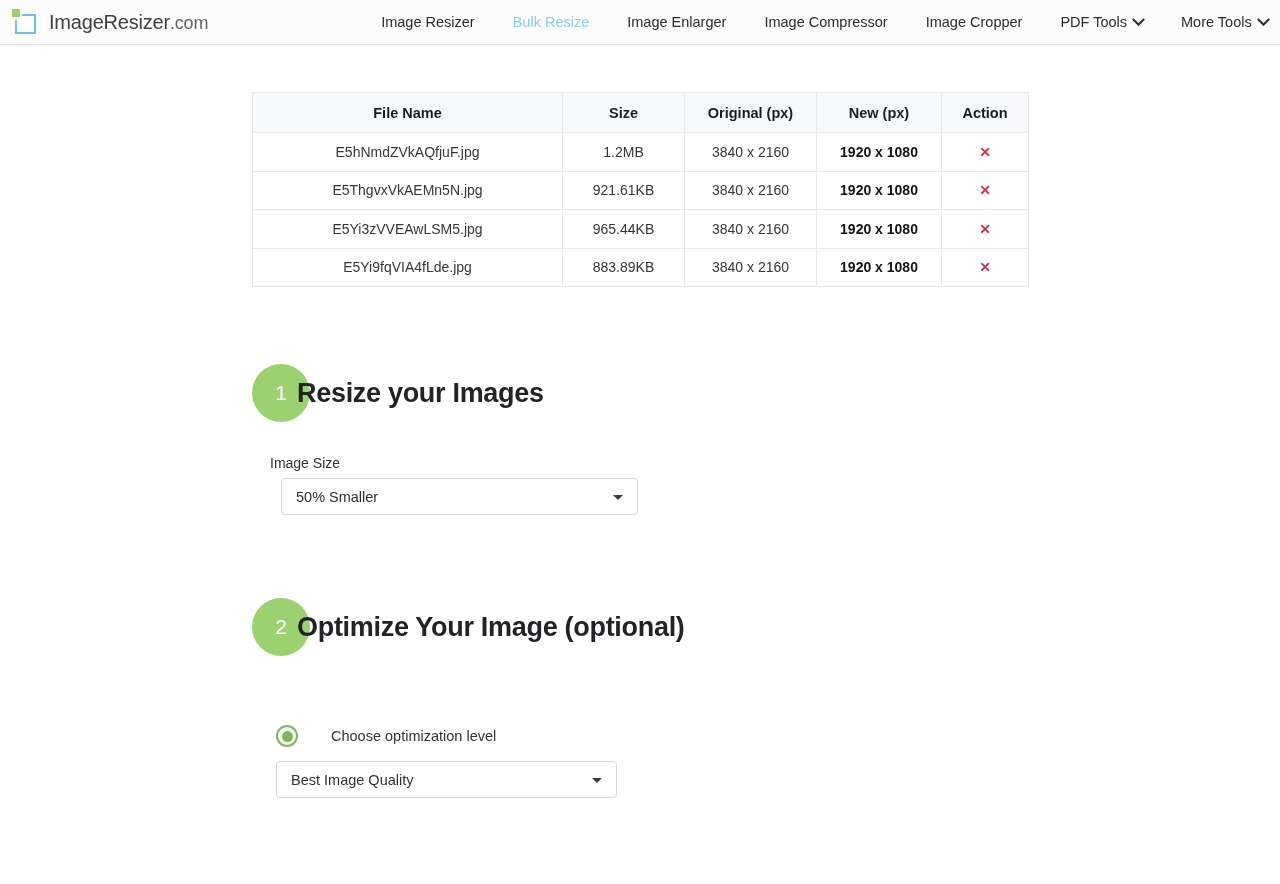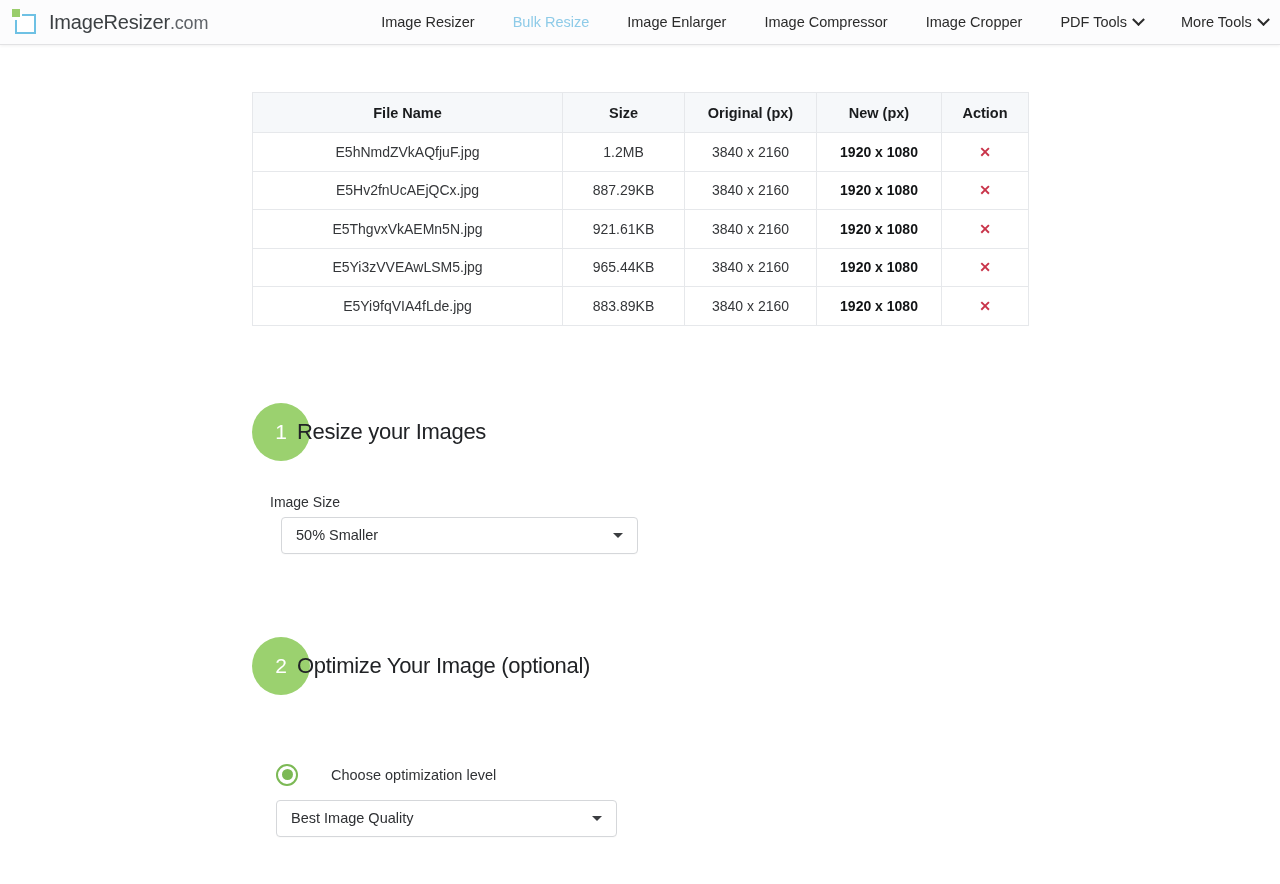--- a/index.html
+++ b/index.html
@@ -152,23 +152,23 @@
     border-radius: 50%;
     background: #9bd16f;
     color: #ffffff;
     font-size: 21px;
     display: flex;
     align-items: center;
     justify-content: center;
     flex: 0 0 auto;
   }
   .step-title {
-    font-size: 22px;
+    font-size: 27px;
     color: #212326;
-    font-weight: 400;
+    font-weight: 700;
     letter-spacing: -0.3px;
     margin-left: -13px;
     white-space: nowrap;
   }
   .step1-wrap { margin-top: 77px; }
   .step2-wrap { margin-top: 83px; }
 
   .field-label {
     font-size: 14px;
     color: #303235;
@@ -296,27 +296,20 @@
         </thead>
         <tbody>
           <tr>
             <td>E5hNmdZVkAQfjuF.jpg</td>
             <td>1.2MB</td>
             <td>3840 x 2160</td>
             <td class="new-px">1920 x 1080</td>
             <td><span class="del-x">✕</span></td>
           </tr>
           <tr>
-            <td>E5Hv2fnUcAEjQCx.jpg</td>
-            <td>887.29KB</td>
-            <td>3840 x 2160</td>
-            <td class="new-px">1920 x 1080</td>
-            <td><span class="del-x">✕</span></td>
-          </tr>
-          <tr>
             <td>E5ThgvxVkAEMn5N.jpg</td>
             <td>921.61KB</td>
             <td>3840 x 2160</td>
             <td class="new-px">1920 x 1080</td>
             <td><span class="del-x">✕</span></td>
           </tr>
           <tr>
             <td>E5Yi3zVVEAwLSM5.jpg</td>
             <td>965.44KB</td>
             <td>3840 x 2160</td>

